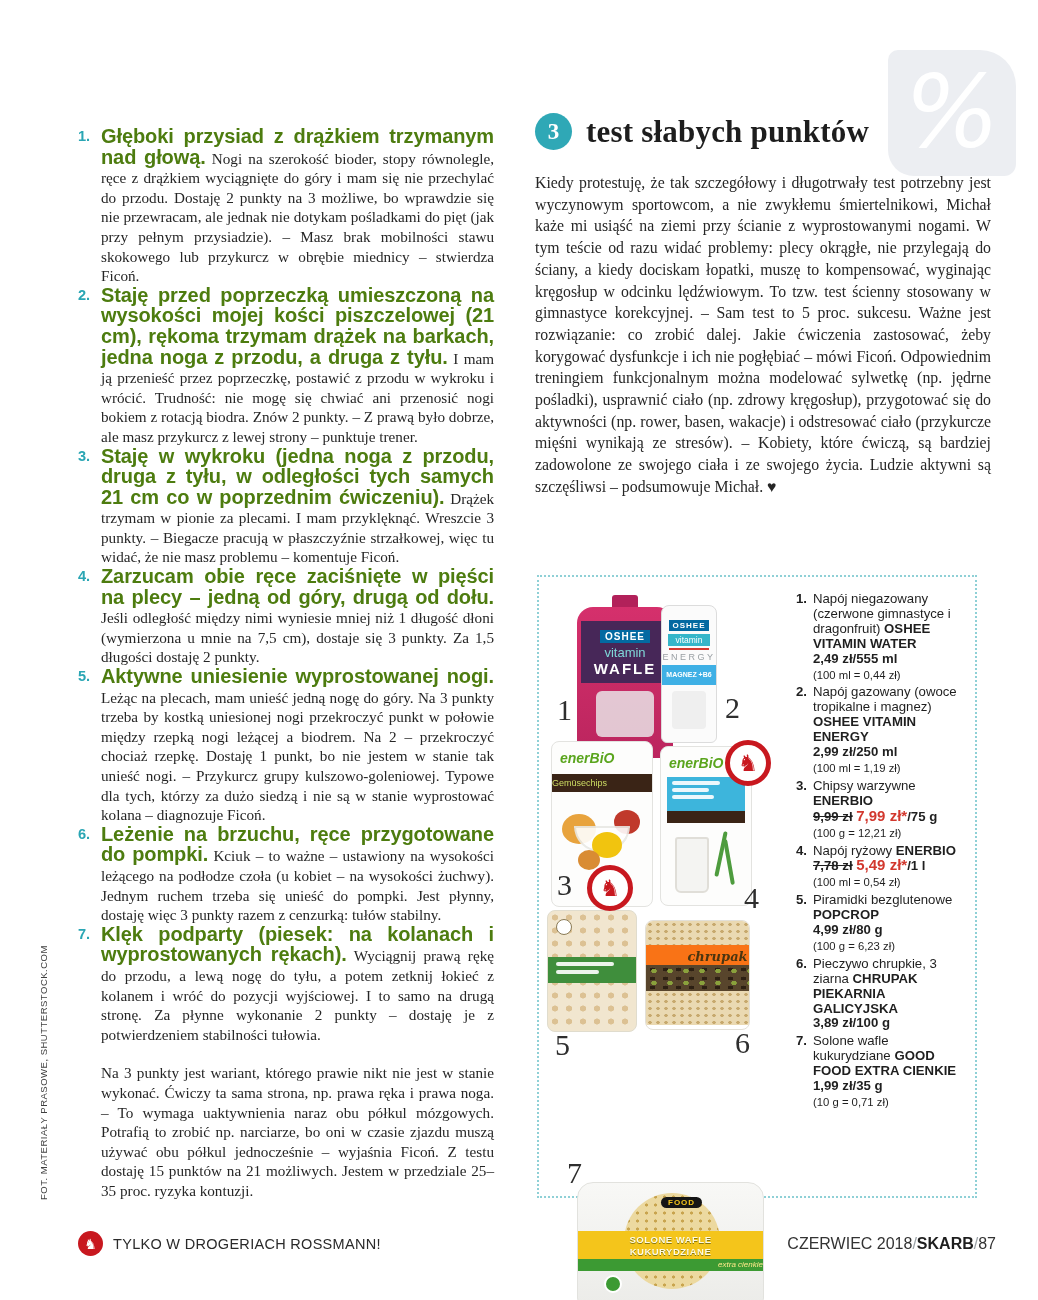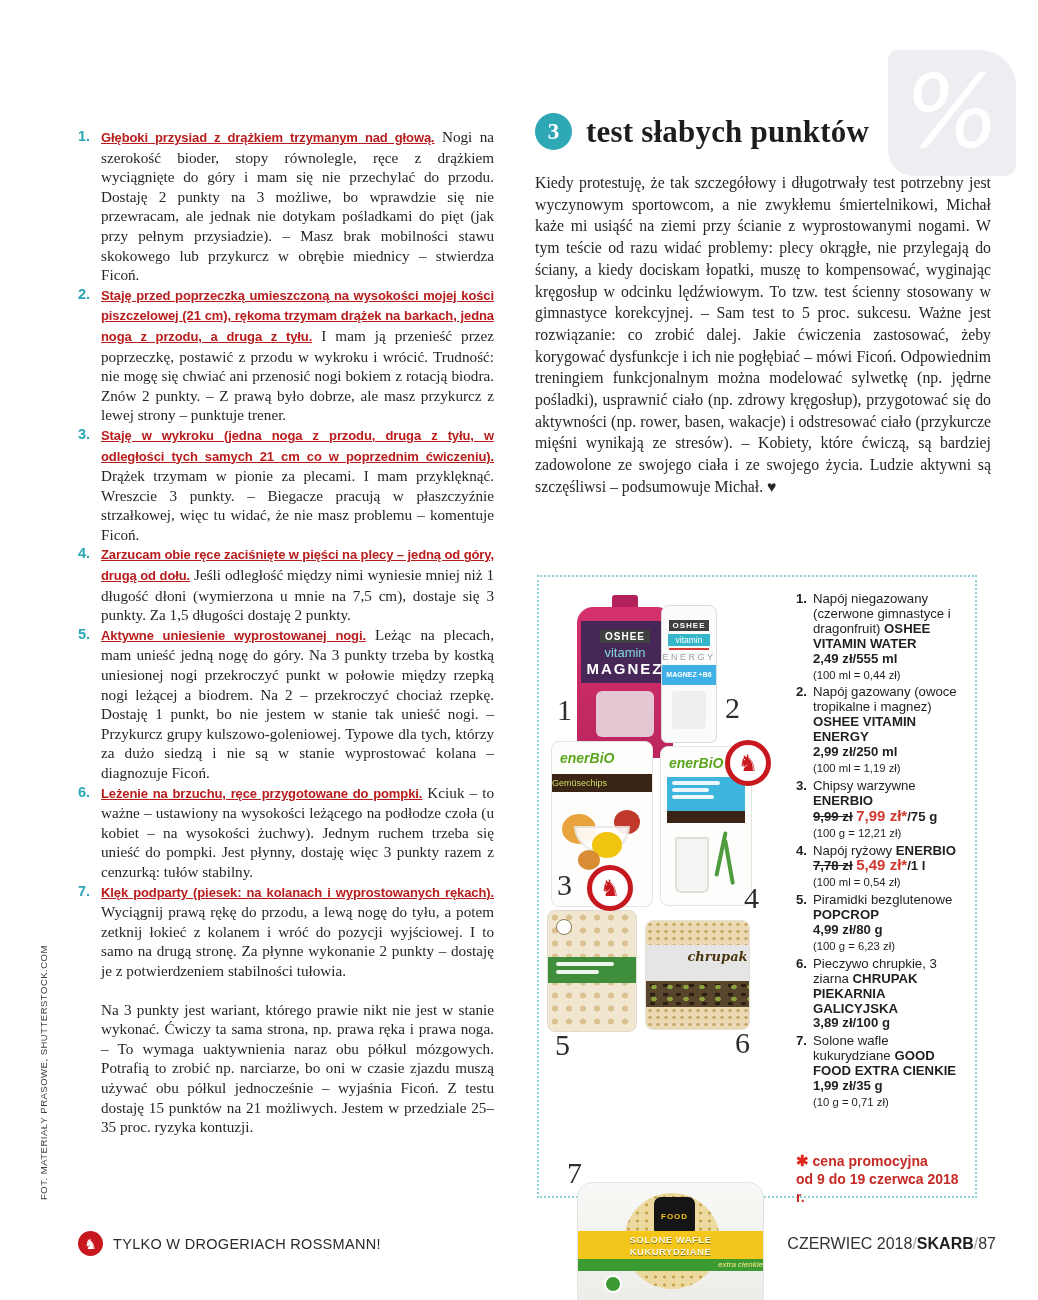--- a/index.html
+++ b/index.html
@@ -29,21 +29,21 @@
     color:#262626; text-align:justify;
   }
   .ex { position:relative; padding-left:23px; }
   .ex-num {
     position:absolute; left:0; top:0;
     font-family:"Liberation Sans", sans-serif; font-weight:bold;
     font-size:14.6px; color:#2aa6b4;
   }
   .ex-lead {
     font-family:"Liberation Sans", sans-serif; font-weight:bold;
-    font-size:13px; color:#b91c1c; letter-spacing:-0.1px;text-decoration:underline;
+    font-size:20px; color:#4d7c0f; letter-spacing:-0.1px;
   }
   .closing { padding-left:23px; margin-top:19px; }
 
   
   .col-right { position:absolute; left:535px; top:113px; width:456px; z-index:1; }
   .section-header { display:flex; align-items:center; gap:14px; margin-bottom:22px; }
   .section-circle {
     width:37px; height:37px; border-radius:50%; background:#2fa8b6; flex:0 0 37px;
     display:flex; align-items:center; justify-content:center;
     color:#ffffff; font-family:"Liberation Serif", serif; font-size:23px; font-weight:bold;
@@ -76,21 +76,21 @@
   }
 
   
   .bottle-cap { width:26px; height:12px; background:#b2215a; margin:0 auto; border-radius:3px 3px 0 0; }
   .bottle-body {
     width:96px; height:151px; background:linear-gradient(#d5306c, #bb255e);
     border-radius:16px 16px 9px 9px; padding-top:14px;
   }
   .bottle-label { background:#472758; margin:0 4px; padding:5px 0 6px; text-align:center; }
   .oshee-chip {
-    display:inline-block; background:#404040; color:#fff; font-weight:bold;
+    display:inline-block; background:#0369a1; color:#fff; font-weight:bold;
     font-size:10px; padding:1px 5px; letter-spacing:1px;
   }
   .vitamin-txt { color:#7fd8d8; font-size:13px; margin-top:1px; }
   .water-txt { color:#ffffff; font-weight:bold; font-size:15px; letter-spacing:2px; }
   .bottle-photo { width:58px; height:46px; background:#e9e3e6; opacity:.85; border-radius:6px; margin:8px auto 0; }
 
   
   .can-body {
     width:56px; height:138px; background:#fbfbfb; border:1px solid #dcdcdc;
     border-radius:8px 8px 6px 6px; padding-top:8px; text-align:center;
@@ -138,34 +138,34 @@
     background-image:radial-gradient(#dcc193 3px, transparent 3.5px);
     background-size:14px 13px; position:relative;
   }
   .bag5-band { position:absolute; left:0; right:0; top:46px; height:26px; background:#3f8e3c; padding:5px 8px; }
   .bag5-band .wbar { height:4px; margin-bottom:4px; }
   .gf-circle { position:absolute; left:8px; top:8px; width:16px; height:16px; border-radius:50%; background:#fff; border:1.5px solid #8a7b55; }
 
   
   .pack6 { width:105px; height:110px; border:1px solid #e3e0d8; border-radius:8px; overflow:hidden; background:#fff; }
   .crisp-tex { height:24px; background:#ead9b2; background-image:radial-gradient(#c7a96e 1.5px, transparent 2px); background-size:8px 7px; }
-  .pack6-yellow { height:36px; background:#e5e5e5; text-align:center;padding-left:40px; }
+  .pack6-yellow { height:20px; background:#f97316; text-align:center;padding-left:40px; }
   .chrupak-txt { font-family:"DejaVu Serif", serif; font-style:italic; font-weight:bold; font-size:13px; color:#4a3510; line-height:24px; }
   .pack6-photo { height:26px; background:#58452c; background-image:radial-gradient(#8aa13c 2.5px, transparent 3px), radial-gradient(#2d2013 2.5px, transparent 3px); background-size:16px 12px, 13px 9px; }
   .pack6-bottom { height:34px; background:#ead9b2; background-image:radial-gradient(#c7a96e 1.5px, transparent 2px); background-size:8px 7px; }
 
   
   .pack7 {
     width:187px; height:132px; background:linear-gradient(#f8f8f6, #ebebe8);
     border:1px solid #e2e2de; border-radius:16px; position:relative; overflow:hidden;
   }
   .waffle { position:absolute; left:46px; top:10px; width:96px; height:96px; border-radius:50%;
     background:#ecd9a0; background-image:radial-gradient(#c8a44e 1.5px, transparent 2px); background-size:9px 8px; }
-  .food-logo { position:absolute; left:76px; top:14px; background:#151515; color:#f4c51b;
-    font-size:8px; font-weight:bold; padding:15px 7px; border-radius:7px; letter-spacing:1px; z-index:2; }
+  .food-logo { position:absolute; left:83px; top:14px; background:#151515; color:#f4c51b;
+    font-size:8px; font-weight:bold; padding:1px 7px; border-radius:7px; letter-spacing:1px; z-index:2; }
   .pack7-yellow { position:absolute; left:0; right:0; top:48px; height:28px; background:#f4c51b; z-index:2;
     text-align:center; color:#fffbe2; font-weight:bold; font-size:9.5px; line-height:12px; padding-top:3px;
     text-shadow:0 1px 0 #8a7a10; letter-spacing:0.5px; }
   .pack7-green { position:absolute; left:0; right:0; top:76px; height:12px; background:#3c9a33; z-index:2;
     text-align:right; color:#ffe98a; font-style:italic; font-size:8px; line-height:12px; }
   .bio-dot { position:absolute; left:26px; top:92px; width:18px; height:18px; border-radius:50%;
     background:#3c9a33; border:2px solid #fff; z-index:3; }
 
   
   .product-list {
@@ -227,21 +227,21 @@
 
   <div class="product-box">
     <div class="product-photos">
 
       <div class="fig" style="left:38px; top:18px;">
         <div class="bottle-cap"></div>
         <div class="bottle-body">
           <div class="bottle-label">
             <span class="oshee-chip">OSHEE</span>
             <div class="vitamin-txt">vitamin</div>
-            <div class="water-txt">MAGNEZ</div>
+            <div class="water-txt">WAFLE</div>
           </div>
           <div class="bottle-photo"></div>
         </div>
       </div>
       <div class="fig-num" style="left:18px; top:118px;">1</div>
 
       <div class="fig" style="left:122px; top:28px;">
         <div class="can-body">
           <span class="oshee-chip">OSHEE</span>
           <div class="vit-chip">vitamin</div>
@@ -358,24 +358,20 @@
         <div class="pe-price">3,89 zł/100 g</div>
       </div>
 
       <div class="pentry">
         <span class="pe-num">7.</span>
         <span>Solone wafle kukurydziane </span><span class="pe-name">GOOD FOOD EXTRA CIENKIE</span>
         <div class="pe-price">1,99 zł/35 g</div>
         <div class="pe-unit">(10 g = 0,71 zł)</div>
       </div>
 
-      <div class="footnote">
-        <span class="star">✱</span><span>cena promocyjna</span>
-        <div>od 9 do 19 czerwca 2018 r.</div>
-      </div>
 
     </div>
   </div>
 
   <div class="footer">
     <div class="footer-left">
       <div class="rossmann-logo">♞</div>
       <span class="footer-promo">TYLKO W DROGERIACH ROSSMANN!</span>
     </div>
     <div class="footer-right">

